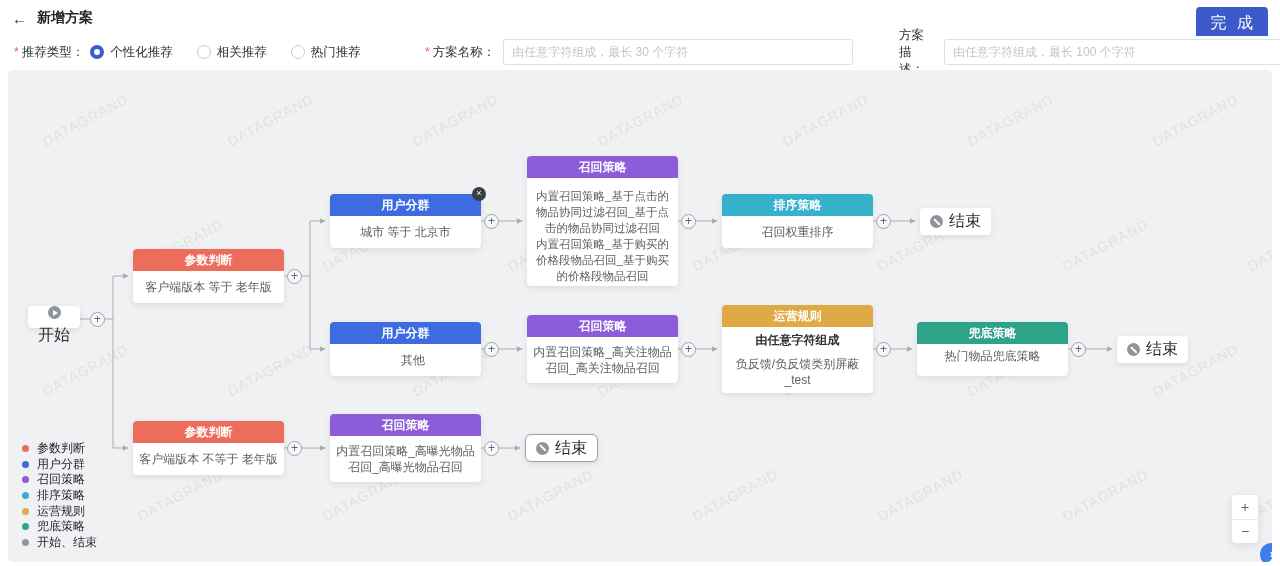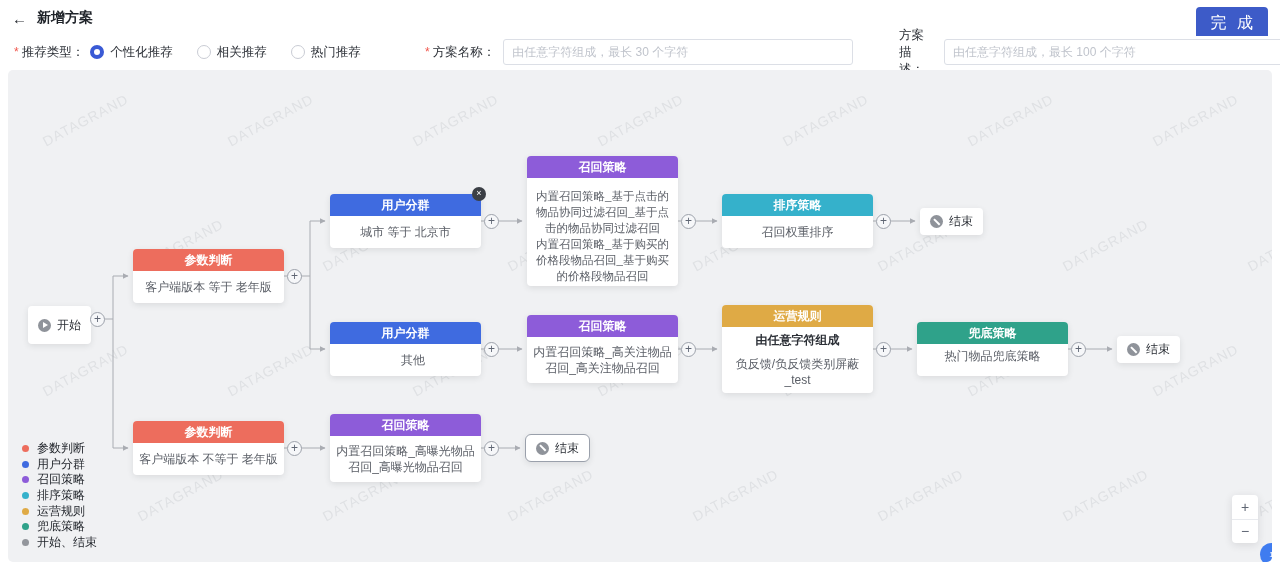--- a/index.html
+++ b/index.html
@@ -46,21 +46,21 @@
   .node-header { height:22px; line-height:22px; text-align:center; color:#fff;
     font-size:12px; font-weight:600; border-radius:4px 4px 0 0; }
   .node-body { display:flex; flex-direction:column; justify-content:center; align-items:center;
     font-size:12px; color:#5a5e66; text-align:center; padding:4px 6px; }
   .node-line { line-height:16px; }
   .body-sm { font-size:11.5px; }
   .gap-top { margin-top:7px; }
   .bold-line { font-weight:700; color:#2b2f36; margin-bottom:8px; }
 
   .pill { position:absolute; background:#fff; border-radius:4px; display:flex; align-items:center;
-    gap:6px; padding:0 10px; font-size:12px; color:#2b2f36;
+    gap:6px; padding:0 10px; font-size:16px; color:#2b2f36;
     box-shadow:0 2px 6px rgba(31,35,41,0.10); cursor:pointer; }
   .pill.selected { border:1px solid #9aa0ab; border-radius:6px; }
   .se-icon { width:13px; height:13px; border-radius:50%; background:#8f939a; position:relative; flex:0 0 auto; }
   .se-icon .tri { position:absolute; left:5px; top:3.5px; width:0; height:0;
     border-left:5px solid #fff; border-top:3px solid transparent; border-bottom:3px solid transparent; }
   .se-icon .slash { position:absolute; left:2.5px; top:5.8px; width:8px; height:1.5px;
     background:#fff; transform:rotate(45deg); }
 
   .plus { position:absolute; width:15px; height:15px; border-radius:50%; background:#f6f7f9;
     border:1px solid #9da2ab; color:#5f6673; font-size:12px; line-height:12px;
@@ -190,21 +190,21 @@
       <path d="M882,279 H904" marker-end="url(#arr)"></path>
       <path d="M1060,279 H1063"></path>
       <path d="M1077,279 H1104" marker-end="url(#arr)"></path>
       <path d="M276,378 H279"></path>
       <path d="M293,378 H317" marker-end="url(#arr)"></path>
       <path d="M473,378 H476"></path>
       <path d="M490,378 H512" marker-end="url(#arr)"></path>
     </g>
   </svg>
 
-  <div class="pill" style="left:20px;top:236px;height:38px;">
+  <div class="pill" style="left:20px;top:236px;height:22px;flex-direction:column;">
     <span class="se-icon">
         <span class="tri"></span>
       </span>
     <span>开始</span>
   </div>
   <div class="plus" style="left:82px;top:242px;">+</div>
 
   <div class="node" style="left:125px;top:179px;height:54px;">
     <div class="node-header" style="background-color: rgb(237, 109, 93);">参数判断</div>
     <div class="node-body" style="height:32px;">

